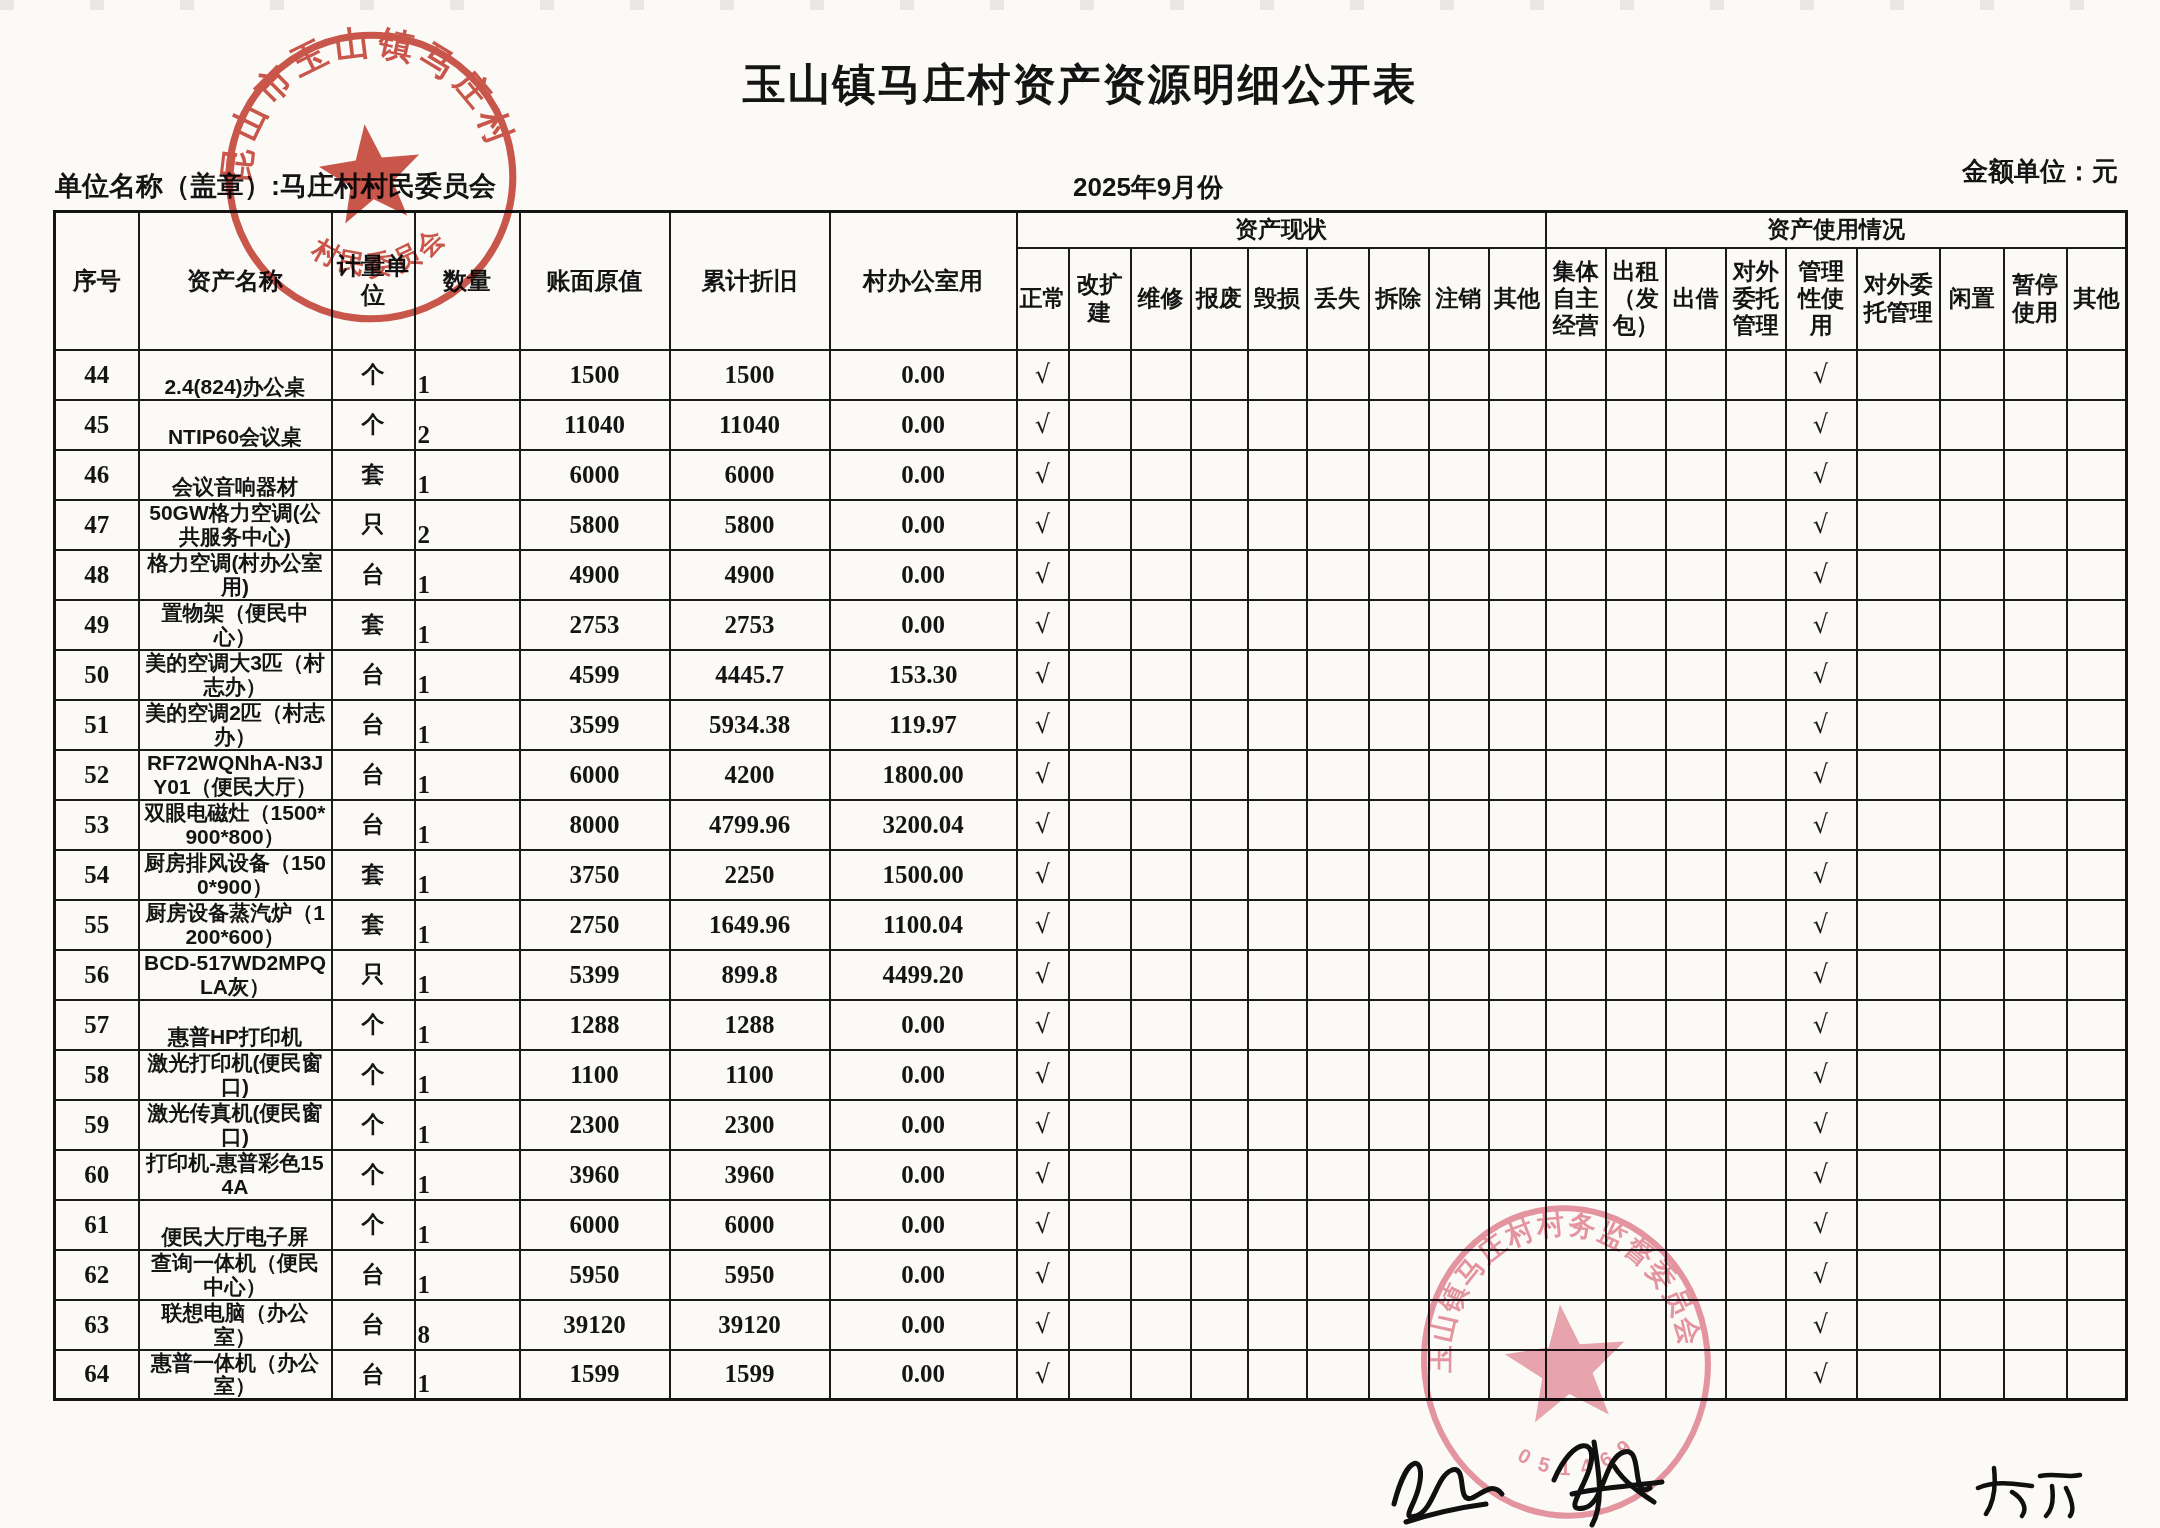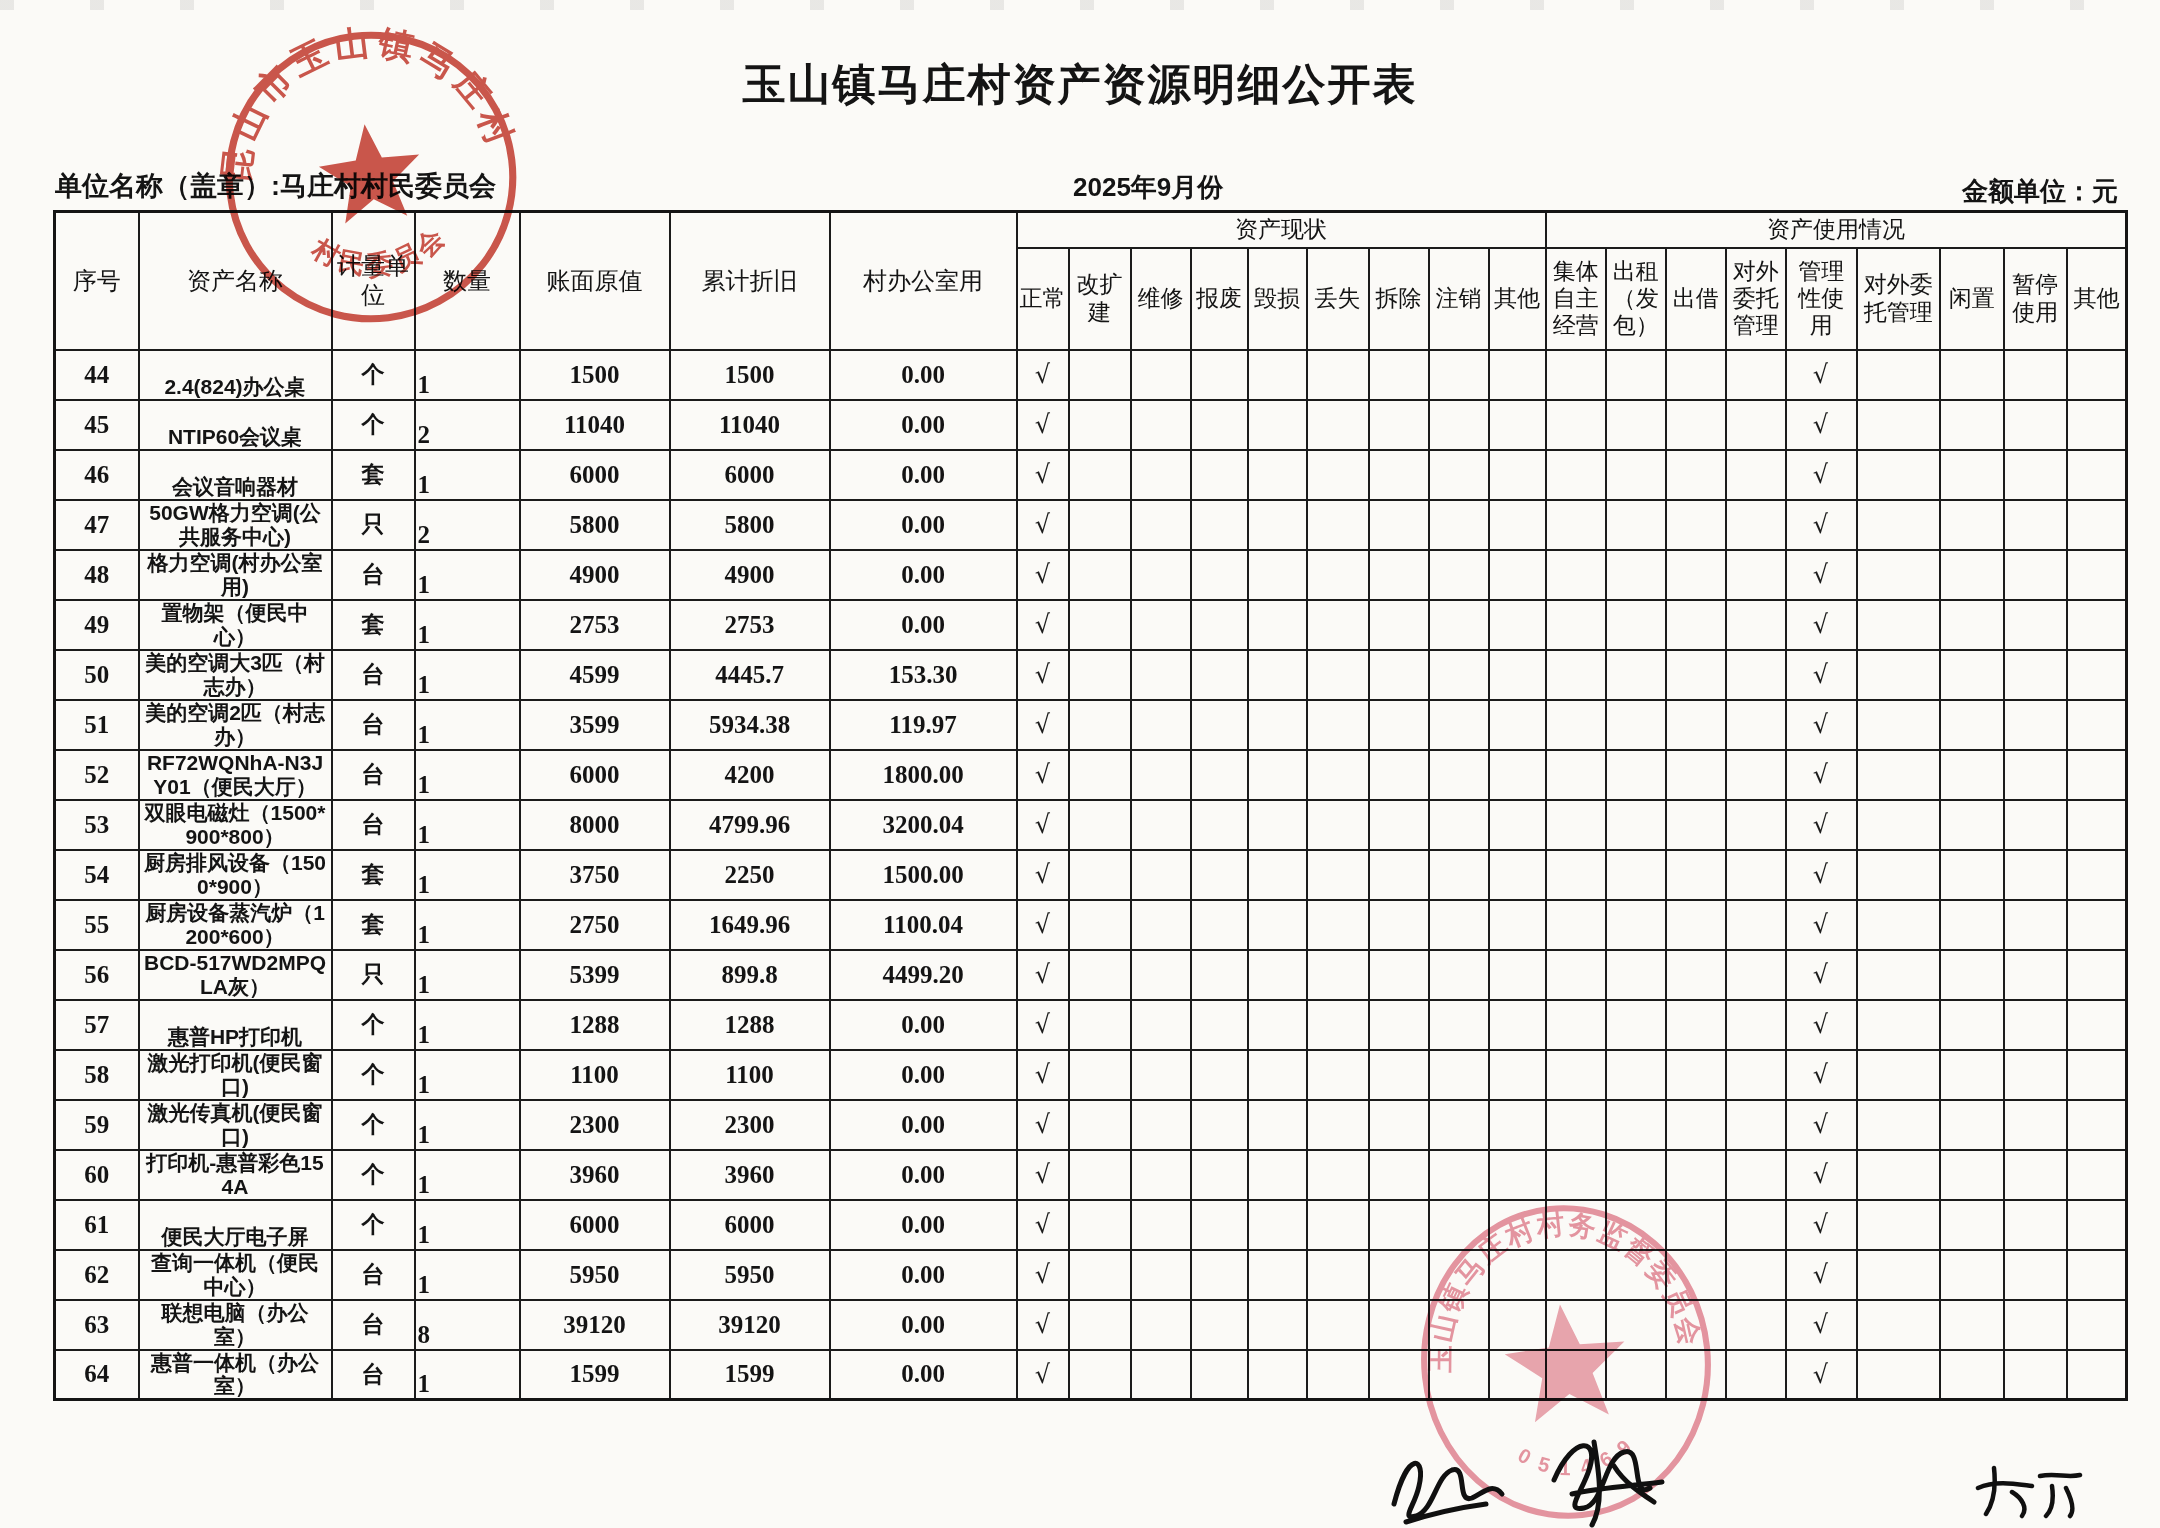--- a/index.html
+++ b/index.html
@@ -14,32 +14,32 @@
     position:absolute;left:0;top:0;width:2160px;height:10px;
     background:repeating-linear-gradient(90deg, rgba(60,60,60,.28) 0 14px, rgba(0,0,0,0) 14px 90px);
     opacity:.35;
   }
   .title{
     position:absolute;top:56px;left:50%;transform:translateX(-50%);
     font-size:43px;font-weight:bold;letter-spacing:2px;white-space:nowrap;
   }
   .unit-label{position:absolute;left:55px;top:168px;font-size:27px;font-weight:bold;white-space:nowrap;}
   .period{position:absolute;left:1073px;top:170px;font-size:26px;font-weight:bold;white-space:nowrap;}
-  .amount-unit{position:absolute;right:42px;top:174px;font-size:26px;font-weight:bold;white-space:nowrap;}
+  .amount-unit{position:absolute;right:42px;top:154px;font-size:26px;font-weight:bold;white-space:nowrap;}
 
   table.sheet{
     position:absolute;left:53px;top:210px;
     width:2072px;table-layout:fixed;border-collapse:collapse;
     background:transparent;
   }
   table.sheet th, table.sheet td{
     border:2px solid #1b1b1b;padding:0 2px;overflow:hidden;
   }
   table.sheet{border:3px solid #151515;}
-  th{font-size:23px;font-weight:normal;line-height:1.18;text-align:center;vertical-align:middle;}
+  th{font-size:23px;font-weight:bold;line-height:1.18;text-align:center;vertical-align:middle;}
   tr.grow{height:36px;}
   tr.srow{height:102px;}
   th.base{font-size:24px;}
   tbody tr{height:50px;}
   td{font-weight:bold;}
   .cell-no{text-align:center;vertical-align:middle;font-family:"Liberation Serif",serif;font-size:25px;}
   .cell-name{text-align:center;vertical-align:bottom;font-size:21px;line-height:1.12;padding:2px 3px 3px 4px;word-break:break-all;}
   .cell-unit{text-align:center;vertical-align:middle;font-size:23px;}
   .cell-qty{text-align:left;vertical-align:bottom;padding-left:8px;padding-bottom:2px;font-family:"Liberation Serif",serif;font-size:25px;}
   .cell-num{text-align:center;vertical-align:middle;font-family:"Liberation Serif",serif;font-size:25px;}

